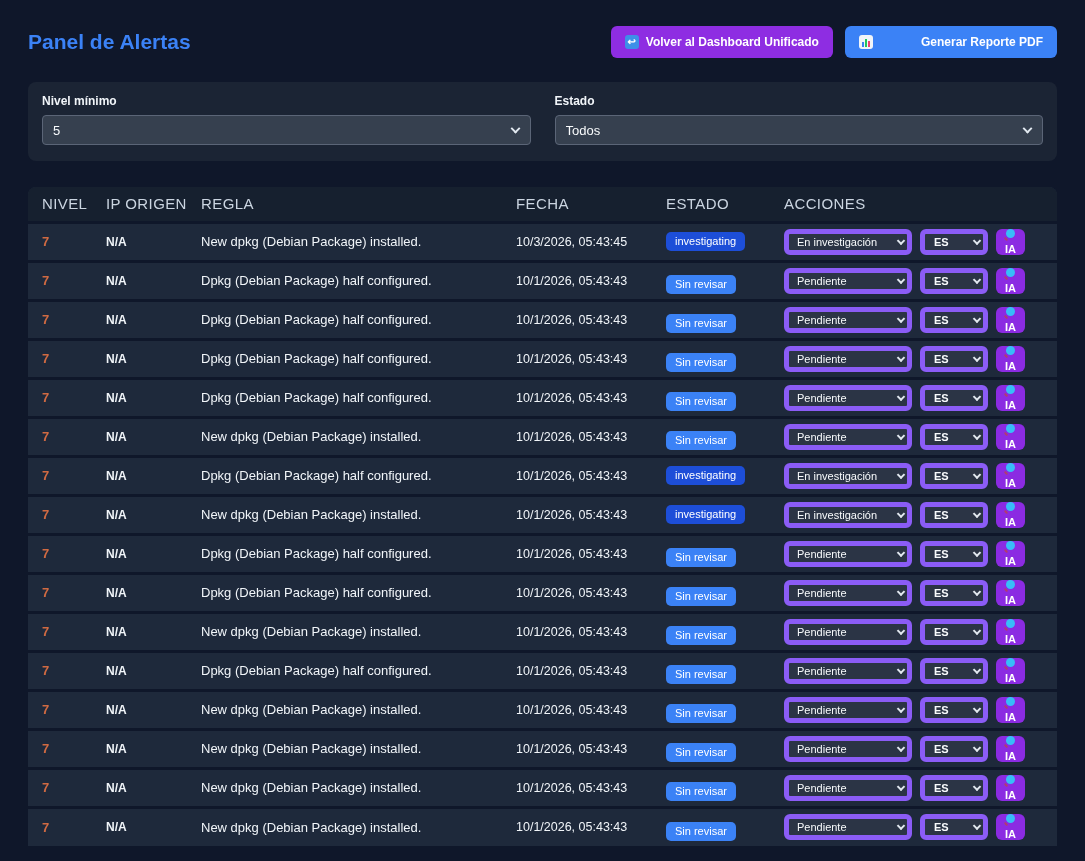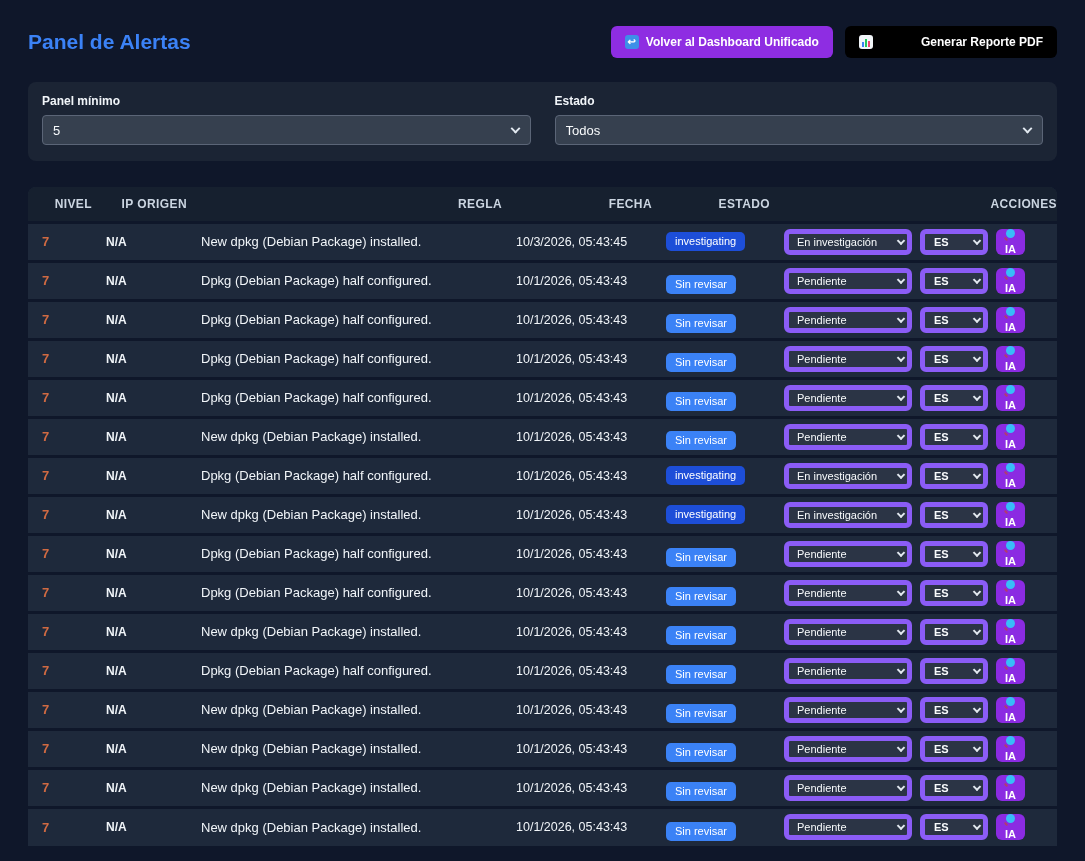--- a/index.html
+++ b/index.html
@@ -21,21 +21,21 @@
   .topbar-buttons { display: flex; gap: 12px; }
   .btn {
     display: inline-flex; align-items: center; gap: 7px;
     border: none; border-radius: 6px;
     height: 32px; padding: 0 14px;
     font-family: "Liberation Sans", sans-serif;
     font-size: 12px; font-weight: bold; color: #ffffff;
     cursor: pointer;
   }
   .btn-purple { background: #8e2de2; }
-  .btn-red { background: #000000; gap: 48px; }
+  .btn-red { background: #3b82f6; gap: 48px; }
 
   
   .ico-back {
     width: 14px; height: 14px; border-radius: 3px;
     background: #3d8fe8; color: #fff;
     display: inline-flex; align-items: center; justify-content: center;
     font-size: 10px; line-height: 1;
   }
   .ico-chart {
     width: 14px; height: 14px; border-radius: 3px;
@@ -86,21 +86,21 @@
     background: #1e293b;
   }
   table { width: 100%; border-collapse: collapse; table-layout: fixed; }
   col.c-nivel { width: 64px; }
   col.c-ip    { width: 95px; }
   col.c-regla { width: 315px; }
   col.c-fecha { width: 150px; }
   col.c-estado{ width: 118px; }
   thead tr { background: #16202f; height: 35px; }
   th {
-    text-align: right; font-size: 12px; font-weight: bold;
+    text-align: left; font-size: 15px; font-weight: normal;
     letter-spacing: 0.4px; color: #cbd5e1;
     padding-left: 14px; text-transform: uppercase;
   }
   tbody tr { background: #1e293b; height: 39px; border-top: 3px solid #0f172a; }
   td { padding-left: 14px; font-size: 13px; color: #f1f5f9; vertical-align: middle; }
   td.nivel { color: #d06a42; font-weight: bold; }
   td.ip { font-weight: bold; font-size: 12px; }
   td.fecha { font-size: 12.5px; }
 
   .badge {
@@ -164,21 +164,21 @@
             <i class="b2"></i>
             <i class="b3"></i>
           </span>
         <span>Generar Reporte PDF</span>
       </button>
     </div>
   </div>
 
   <div class="filter-card">
     <div>
-      <div class="filter-label">Panel mínimo</div>
+      <div class="filter-label">Nivel mínimo</div>
       <div class="select-wrap">
         <select>
           <option>5</option>
         </select>
         <span class="chev"></span>
       </div>
     </div>
     <div>
       <div class="filter-label">Estado</div>
       <div class="select-wrap">

